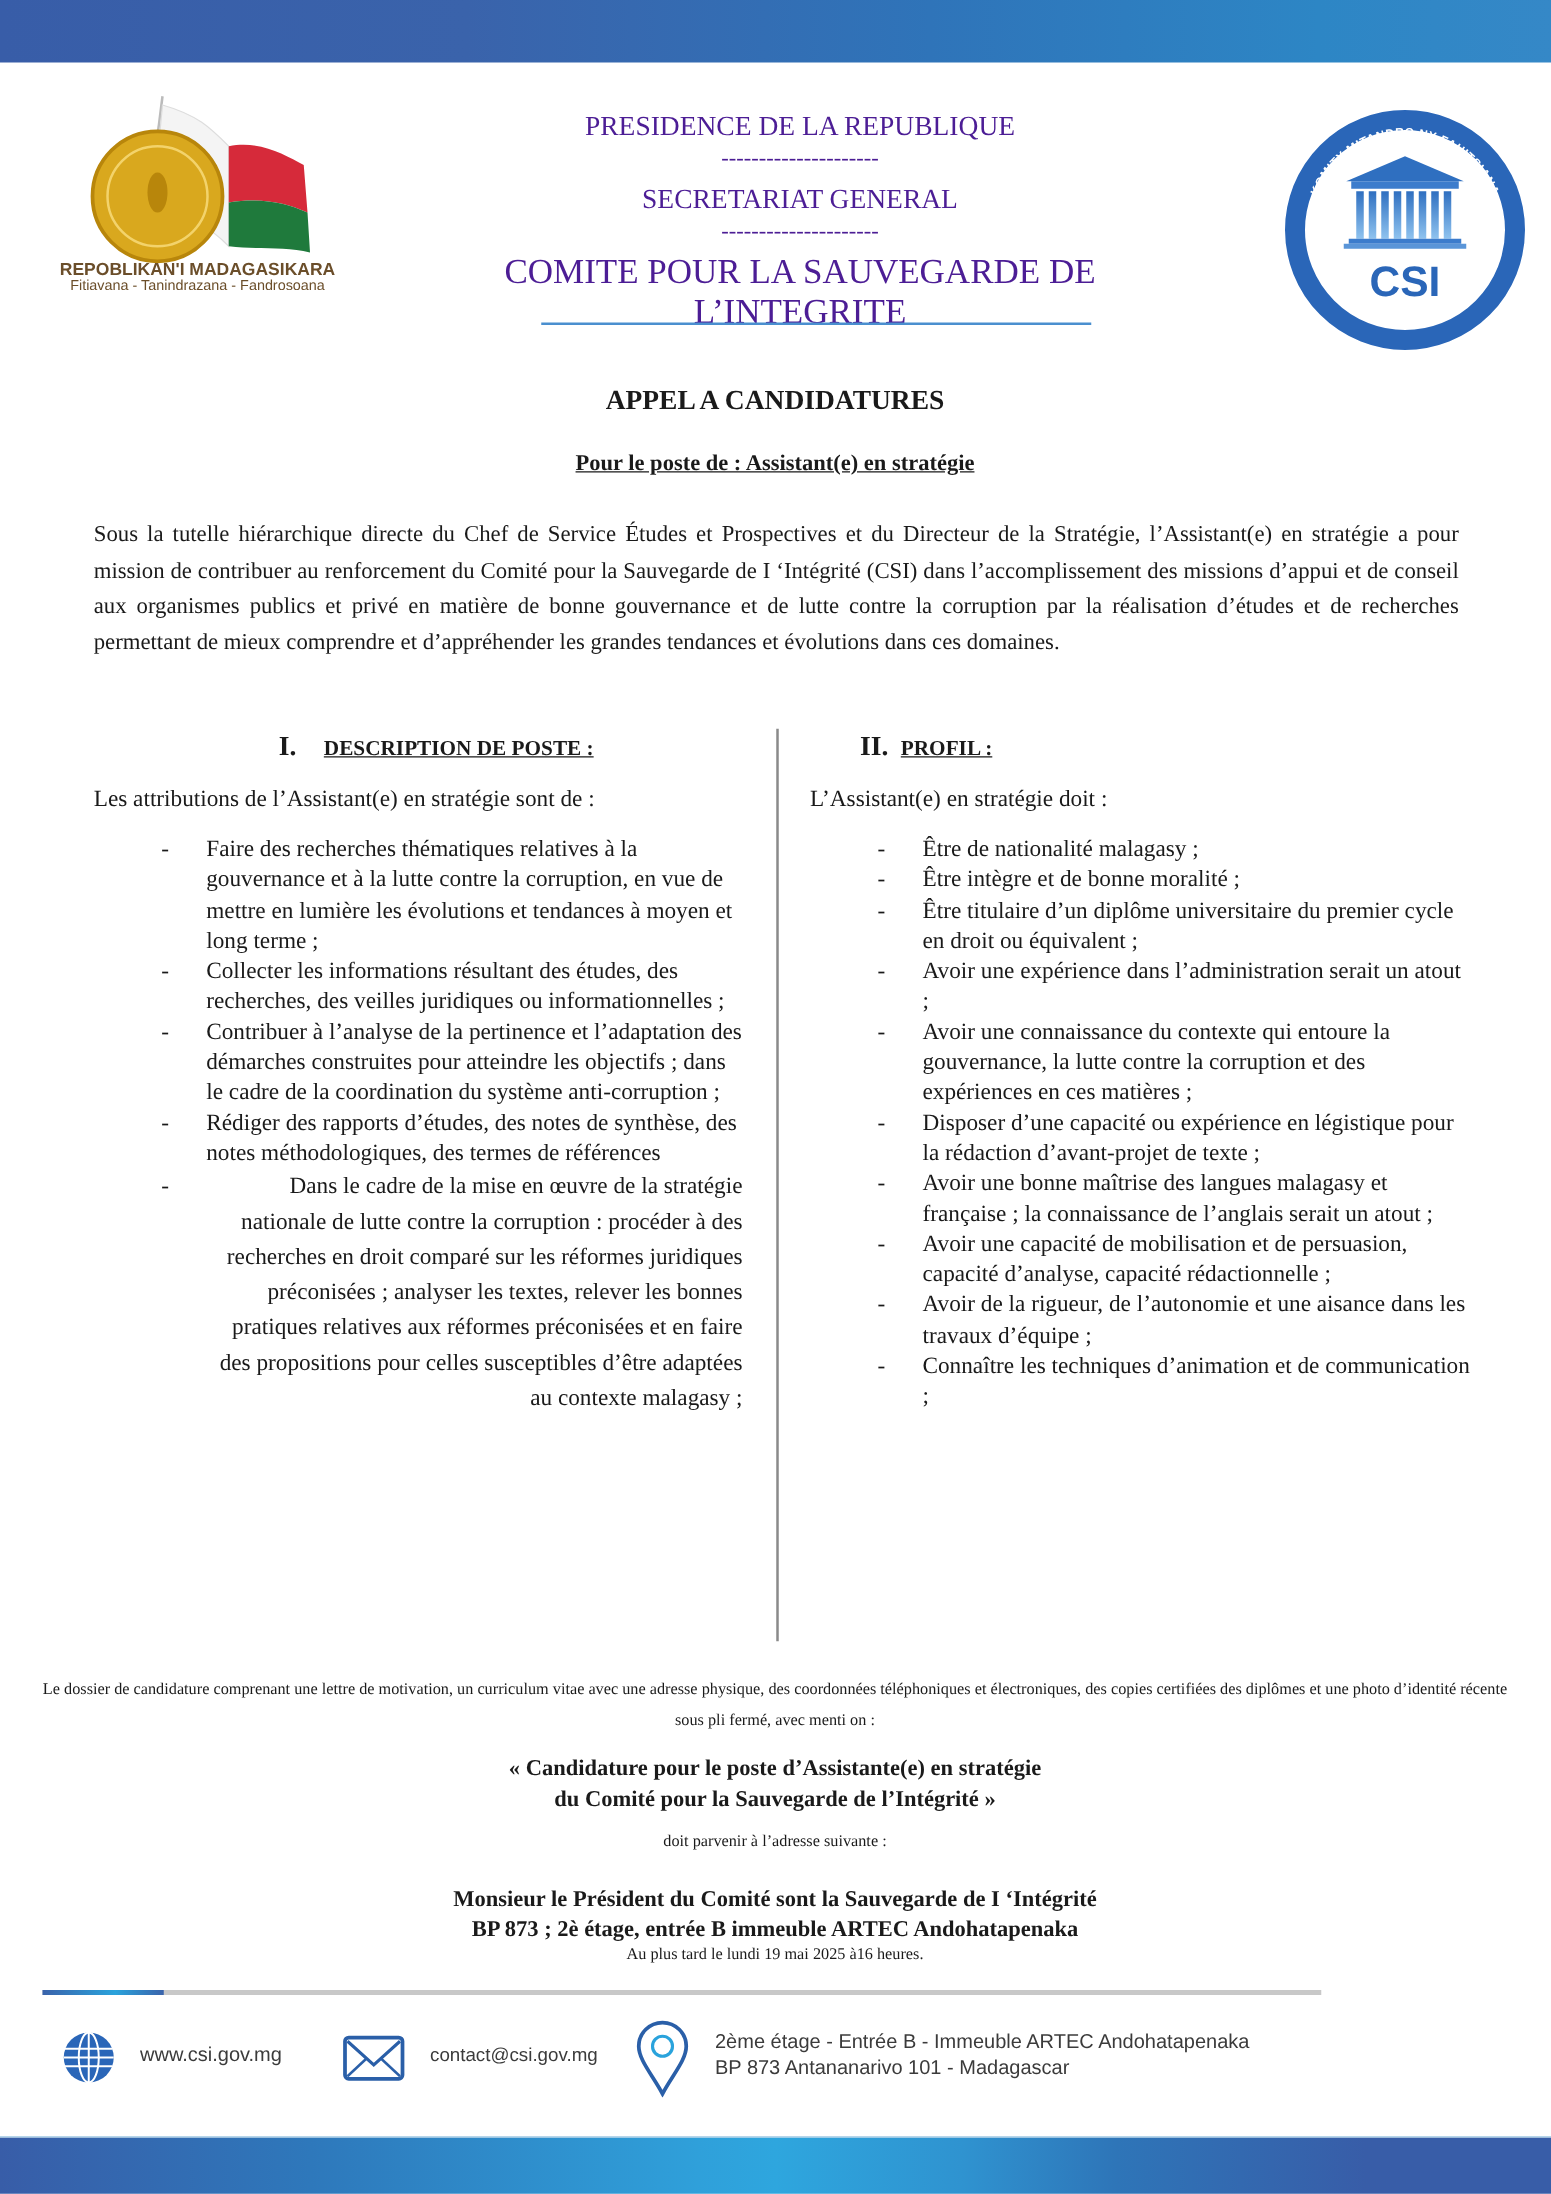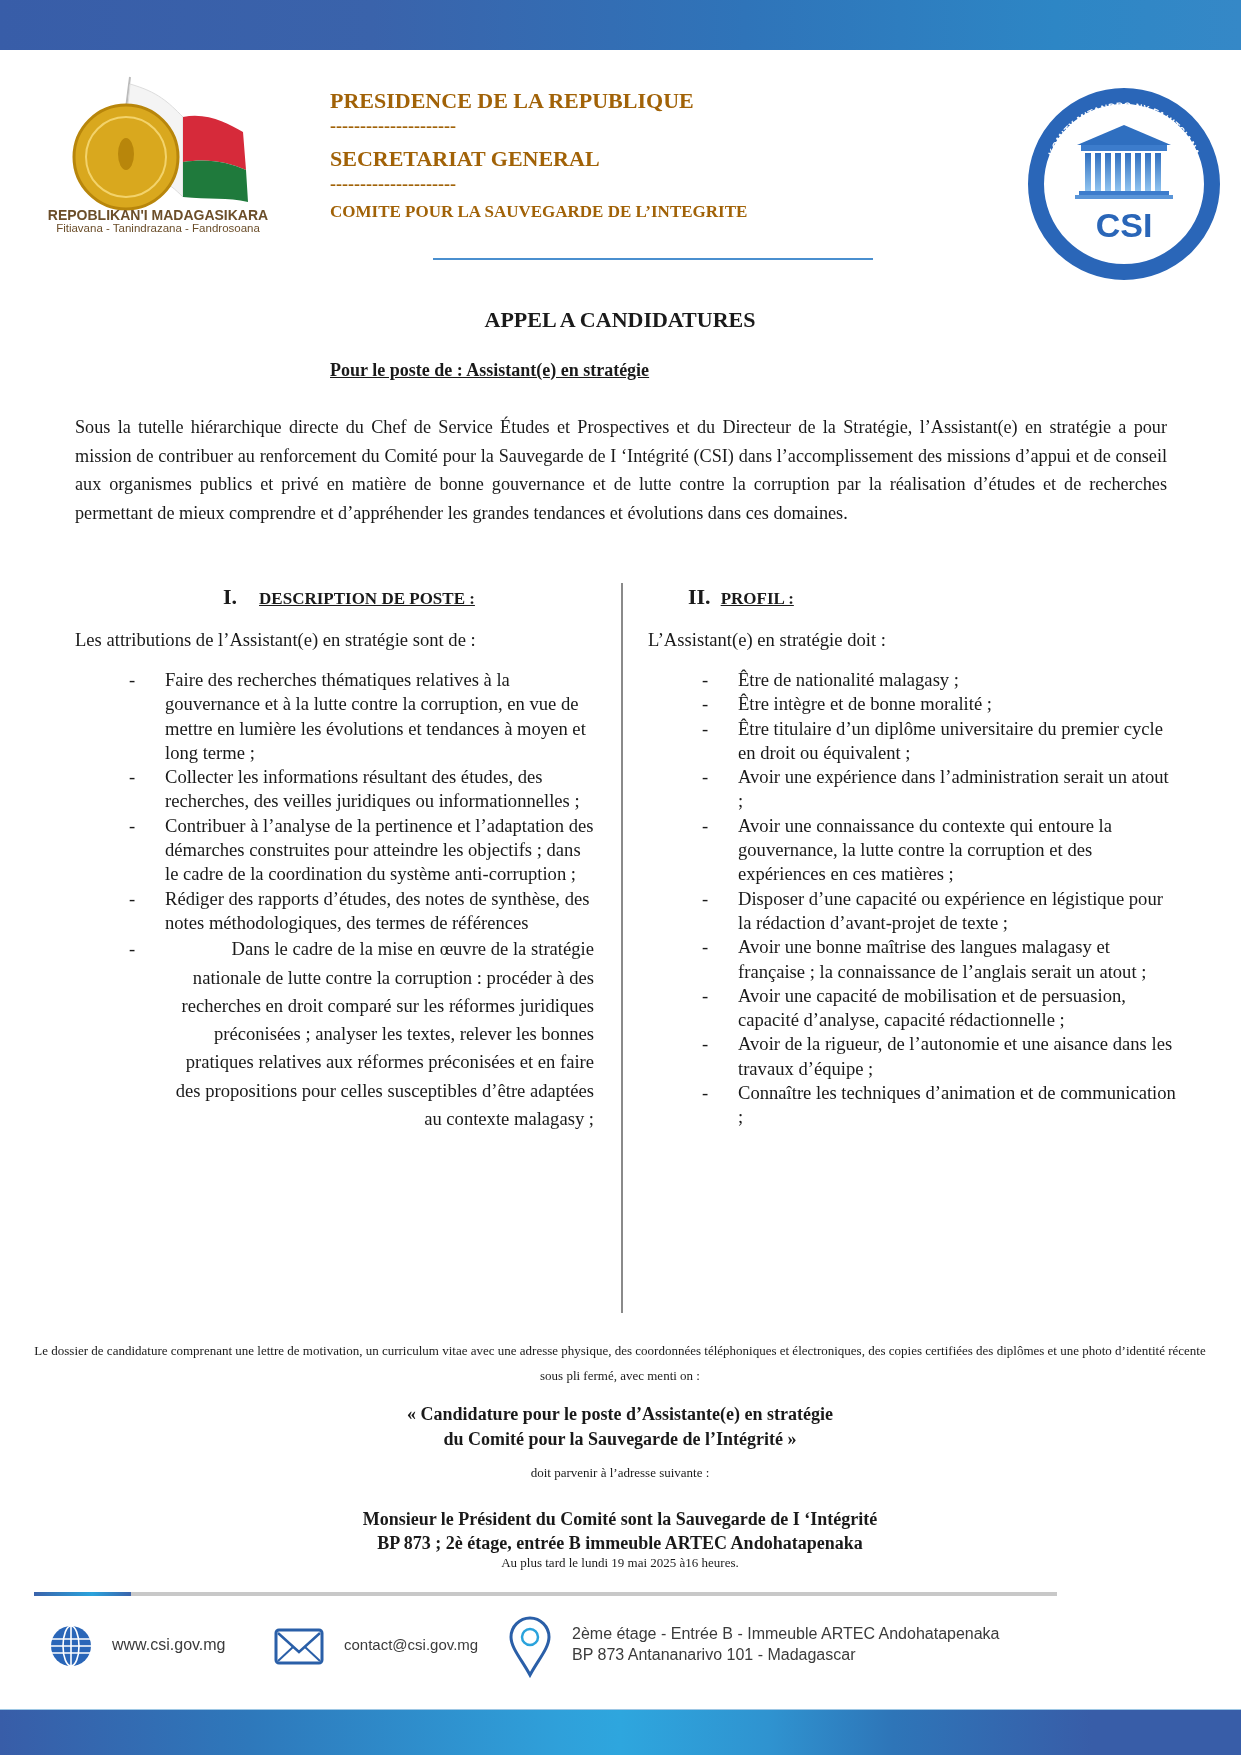--- a/index.html
+++ b/index.html
@@ -7,32 +7,32 @@
          font-family:"DejaVu Serif","Liberation Serif",serif; color:#1a1a1a; }
   .top-band { position:absolute; left:0; top:0; width:1241px; height:50px;
     background:linear-gradient(90deg,#385da8 0%,#3a63ab 30%,#2f74b9 60%,#2d86c5 85%,#3588c7 100%); }
   .bottom-band { position:absolute; left:0; top:1709px; width:1241px; height:46px;
     border-top:1px solid #9ec7e4;
     background:linear-gradient(90deg,#385da8 0%,#2e78bb 20%,#2fa0da 45%,#2ea6de 50%,#2f93d0 62%,#2e75b8 72%,#385da8 88%,#385da8 100%); }
 
   .logo-left { position:absolute; left:18px; top:72px; width:280px; height:160px; }
   .logo-right { position:absolute; left:1025px; top:85px; width:198px; height:198px; }
 
-  .hdr { position:absolute; left:330px; width:620px; 
-    font-family:"Liberation Serif",serif; font-weight:bold; color:#a16207; }
+  .hdr { position:absolute; left:330px; width:620px; text-align:center;
+    font-family:"Liberation Serif",serif; font-weight:normal; color:#4c1d95; }
   .hdr.l1 { top:88px; font-size:22px; }
   .hdr.d1 { top:116px; font-size:18px; letter-spacing:0; }
   .hdr.l2 { top:146px; font-size:22px; }
   .hdr.d2 { top:174px; font-size:18px; }
-  .hdr.l3 { top:202px; font-size:17px; }
+  .hdr.l3 { top:202px; font-size:28px; }
   .hdr-rule { position:absolute; left:433px; top:258px; width:440px; height:2px; background:#4a8fcf; }
 
   .title { position:absolute; left:330px; width:580px; top:307px; text-align:center;
     font-family:"Liberation Serif",serif; font-weight:bold; font-size:22px; }
-  .subtitle { position:absolute; left:330px; width:580px; top:360px; 
+  .subtitle { position:absolute; left:330px; width:580px; top:360px; text-align:center;
     font-family:"Liberation Serif",serif; font-weight:bold; font-size:18px; }
   .subtitle span { text-decoration:underline; }
 
   .intro { position:absolute; left:75px; top:413px; width:1092px; text-align:justify;
     font-family:"Liberation Serif",serif; font-size:18.2px; line-height:28.5px; }
 
   .col { position:absolute; top:584px; font-family:"Liberation Serif",serif; font-size:18.6px; }
   .col.left { left:75px; width:535px; }
   .col.right { left:648px; width:545px; }
   .sec-head { font-weight:bold; height:44px; display:flex; align-items:flex-start; }

